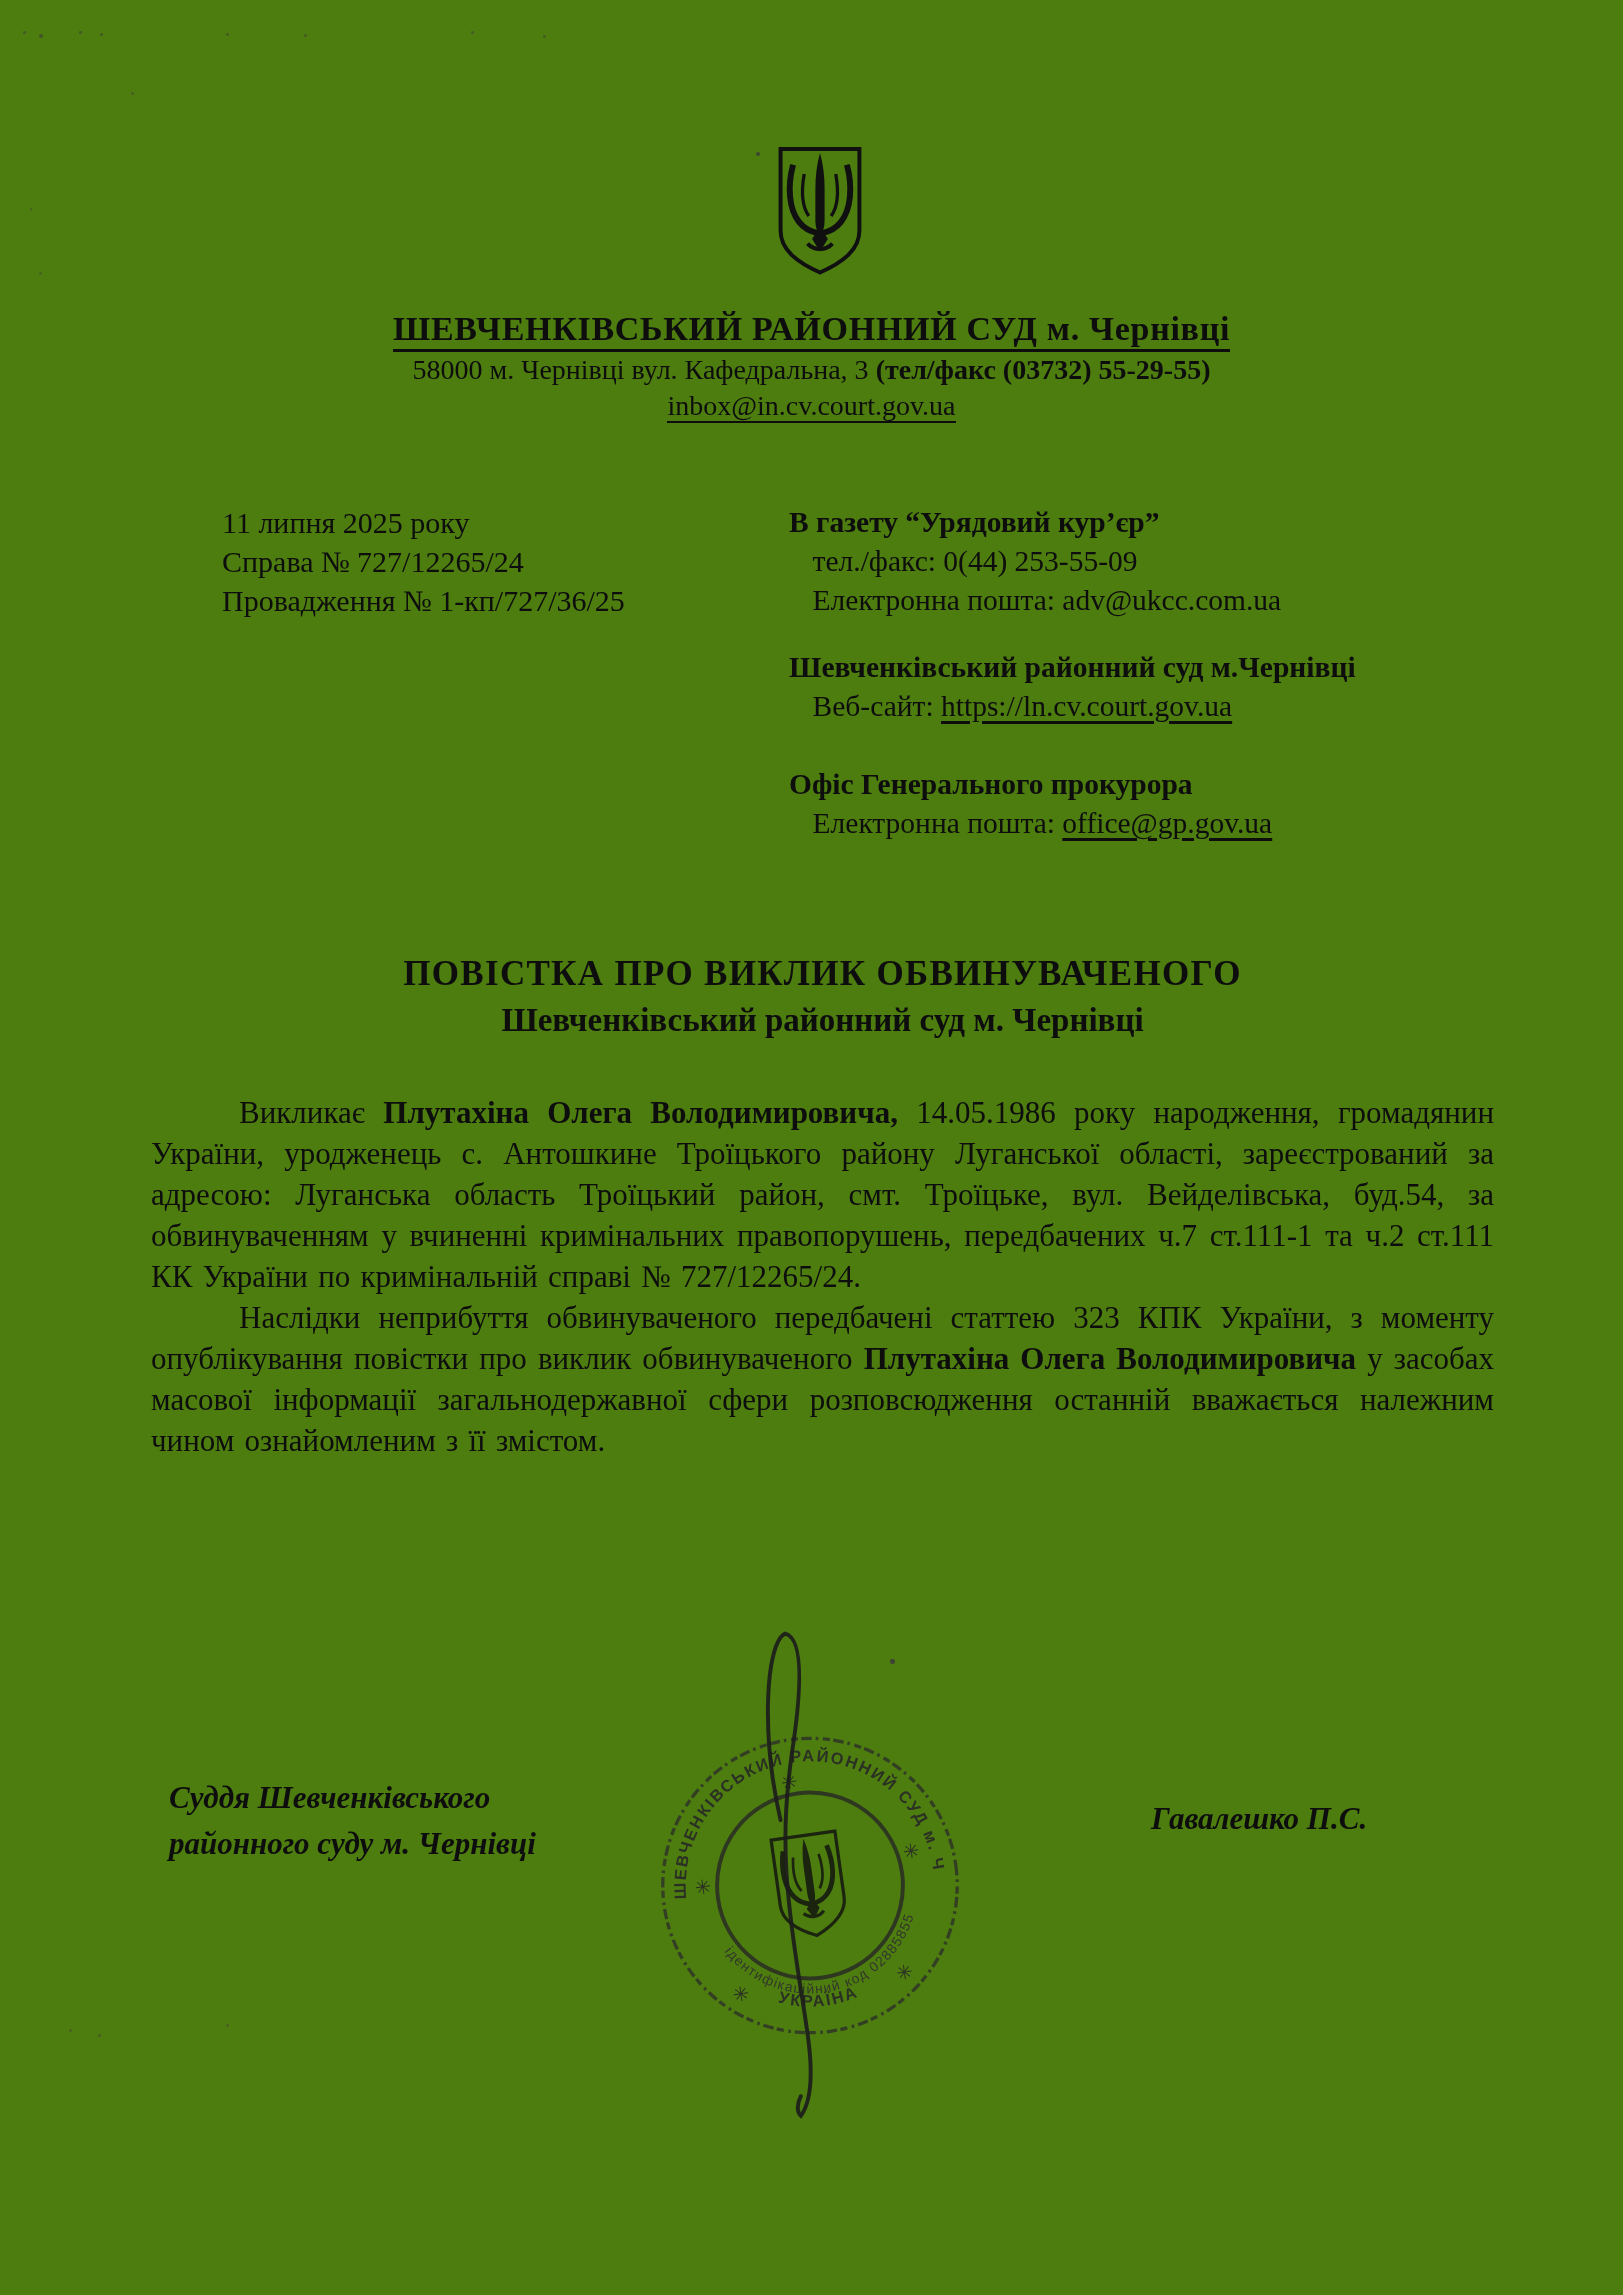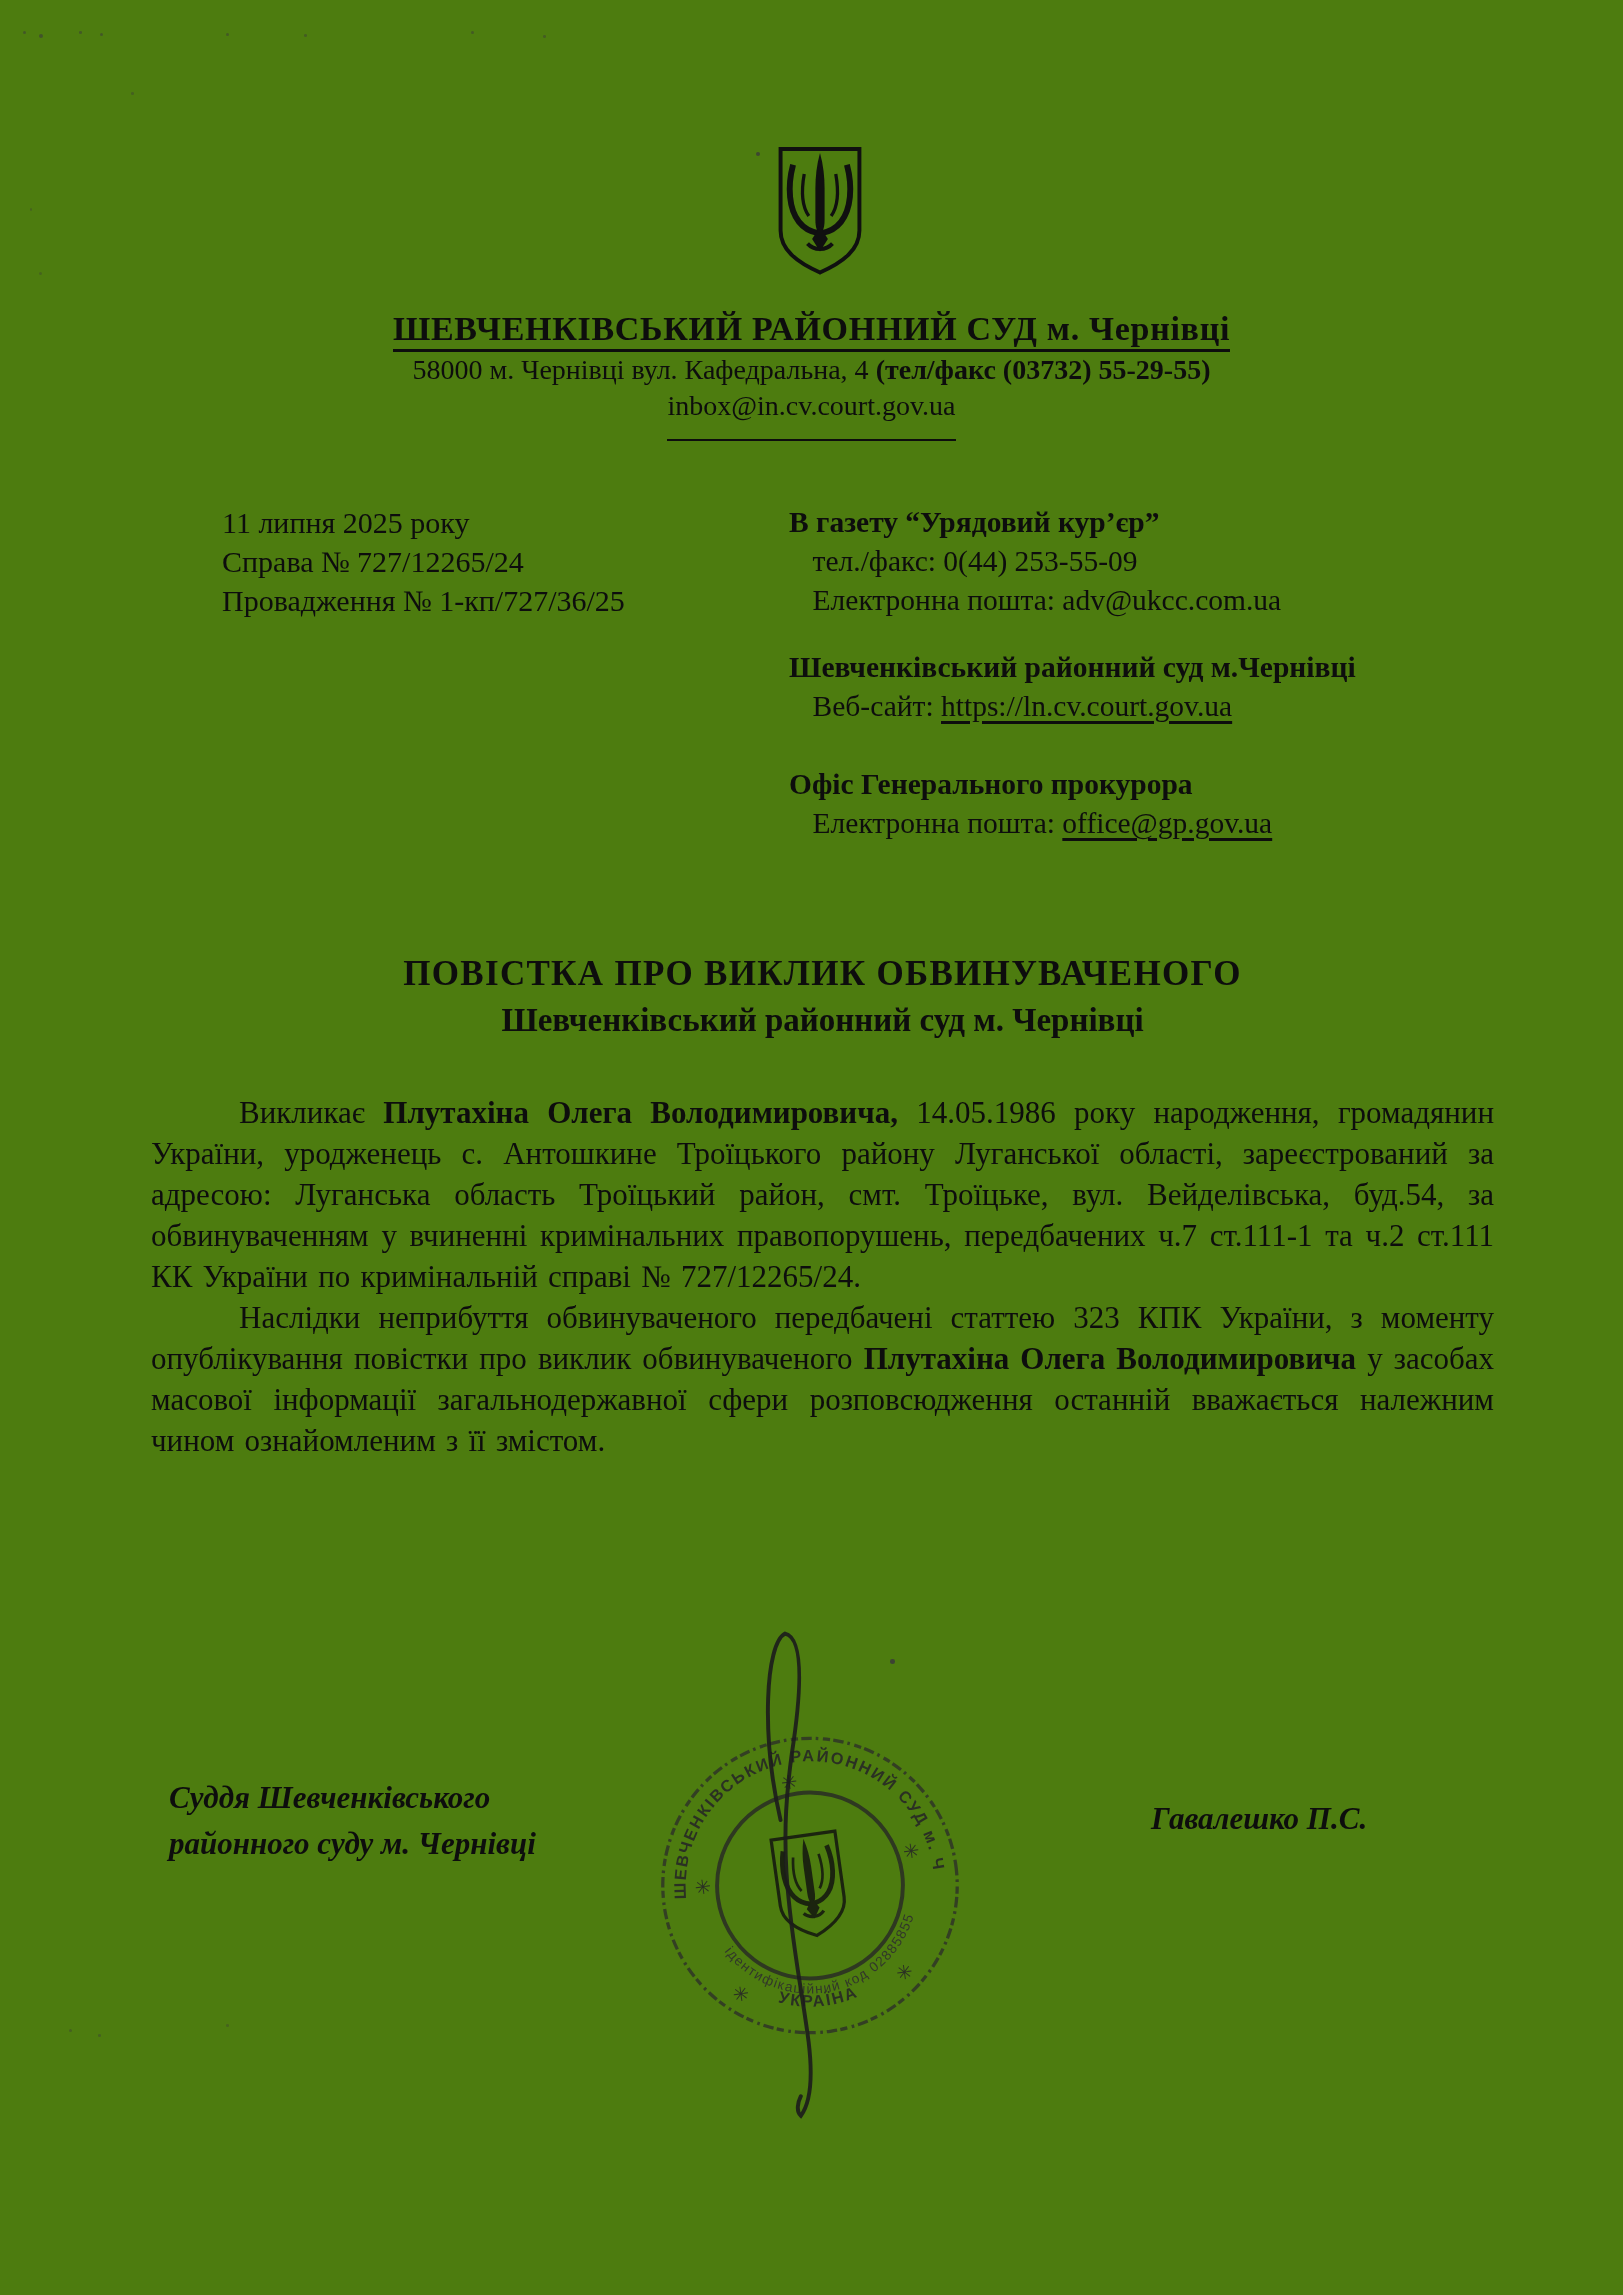--- a/index.html
+++ b/index.html
@@ -9,21 +9,21 @@
     font-family:"Liberation Serif","DejaVu Serif",serif; color:#0d0d0d;
     overflow:hidden;
   }
   
   .emblem { position:absolute; left:774px; top:145px; width:92px; height:135px; }
   .court-header { position:absolute; left:0; top:309px; width:1623px; text-align:center; }
   .court-line1 { font-size:34px; font-weight:bold; letter-spacing:0.7px; line-height:39px; }
   .court-line1 .uline { border-bottom:3.3px solid #0d0d0d; padding-bottom:2px; }
   .court-line2 { font-size:28px; line-height:37px; margin-top:2.6px; }
   .court-line3 { font-size:28px; line-height:35px; }
-  .court-line3 .uline { border-bottom:2.6px solid #0d0d0d; padding-bottom:18px;margin-top:16px; }
+  .court-line3 .uline { border-bottom:2.6px solid #0d0d0d; padding-bottom:0;margin-top:16px; }
   .b { font-weight:bold; }
   .u { text-decoration:underline; text-decoration-thickness:2.6px; text-underline-offset:4.6px; }
   
   .meta-block { position:absolute; left:222px; top:503px; font-size:30px; line-height:39px; }
   .recipients { position:absolute; left:789px; top:503px; width:727px; font-size:29.5px; line-height:39px; }
   .recipient { margin-bottom:28px; }
   .recipient:nth-child(2) { margin-bottom:39px; }
   .recipient-title { font-weight:bold; }
   .recipient-line { padding-left:23.6px; }
   
@@ -74,21 +74,21 @@
       <use href="#tryzub"></use>
     </svg>
   </div>
 
   <div class="court-header">
     <div class="court-line1">
       <span class="uline"><span>ШЕВЧЕНКІВСЬКИЙ РАЙОННИЙ  СУД</span>
       <span>м. Чернівці</span></span>
     </div>
     <div class="court-line2">
-      <span>58000 м. Чернівці  вул. Кафедральна, 4  </span><span class="b">(тел/факс (03732) 55-29-55)</span>
+      <span>58000 м. Чернівці  вул. Кафедральна, 3  </span><span class="b">(тел/факс (03732) 55-29-55)</span>
     </div>
     <div class="court-line3">
       <span class="uline">inbox@in.cv.court.gov.ua</span>
     </div>
   </div>
 
   <div class="meta-block">
     <div>11 липня 2025 року</div>
     <div>Справа № 727/12265/24</div>
     <div>Провадження № 1-кп/727/36/25</div>

